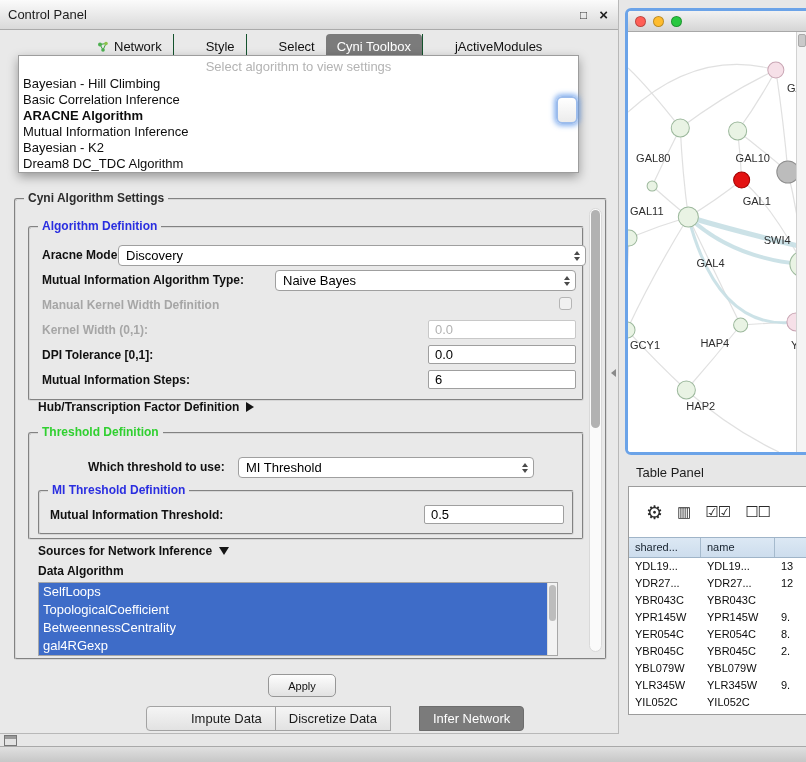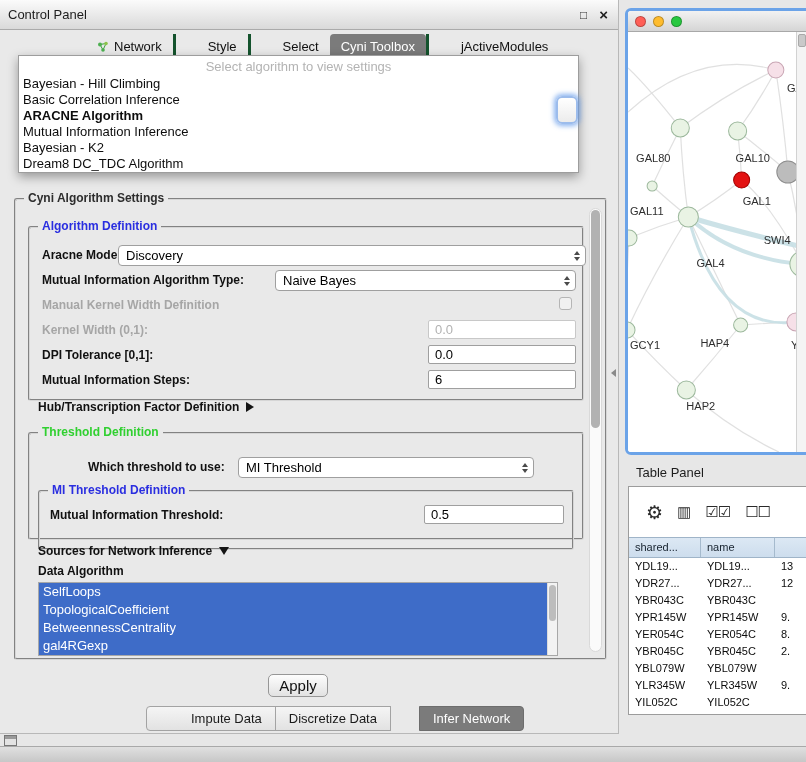--- a/index.html
+++ b/index.html
@@ -25,21 +25,21 @@
   }
   .cp-title { font-size:13px; color:#1c1c1c; padding-left:8px; flex:1; }
   .tb-float { font-size:12px; color:#333; margin-right:12px; cursor:default; }
   .tb-close { font-size:15px; font-weight:bold; color:#222; margin-right:10px; cursor:default; }
 
   .tabs-row { position:absolute; left:86px; top:34px; display:flex; align-items:center; }
   .tab {
     padding:5px 11px; font-size:13px; color:#111; display:flex; align-items:center; gap:5px;
     border-radius:4px; white-space:nowrap; cursor:default;
   }
-  .tab:not(:first-child):not(.selected){ border-left:3px solid #14532d; border-radius:0 4px 4px 0;padding-left:32px;}
+  .tab:not(:first-child):not(.selected){ border-left:1px solid #14532d; border-radius:0 4px 4px 0;padding-left:32px;}
   .tab.selected { background:var(--tab-selected-bg); color:#fff; }
   .net-ic { display:inline-flex; }
 
   
   #algo-popup {
     position:absolute; left:18px; top:55px; width:561px; height:118px;
     background:#fff; border:1px solid #9d9d9d;
     box-shadow:0 4px 10px rgba(0,0,0,.35);
     z-index:40; padding-top:1px;
   }
@@ -92,23 +92,23 @@
   #attr-list { position:absolute; left:22px; top:382px; width:520px; height:74px; background:#fff; border:1px solid #a8a8a8; overflow:hidden; }
   .attr-item { height:18px; line-height:18px; padding-left:4px; margin-right:10px; font-size:13px; color:#000; white-space:nowrap; }
   .attr-item.selected { background:var(--selection-blue); color:#fff; }
   #attr-scroll { position:absolute; right:0; top:0; width:10px; height:100%; background:#f3f3f3; border-left:1px solid #dcdcdc; }
   #attr-scroll .thumb { position:absolute; top:2px; left:1px; width:7px; height:36px; background:#bdbdbd; border-radius:4px; }
 
   #frame-scroll { position:absolute; right:3px; top:8px; width:13px; height:444px; background:#fafafa; border:1px solid #d9d9d9; border-radius:7px; }
   #frame-scroll .thumb { position:absolute; top:1px; left:1px; width:9px; height:218px; background:#b2b2b2; border-radius:5px; }
 
   #apply-btn {
-    position:absolute; left:268px; top:674px; width:60px; height:23px;
+    position:absolute; left:268px; top:674px; width:68px; height:23px;
     background:linear-gradient(#fdfdfd,#e2e2e2); border:1px solid #979797; border-radius:5px;
-    font-size:15px; color:#111; display:flex; align-items:center; justify-content:center; cursor:default;
+    font-size:11px; color:#111; display:flex; align-items:center; justify-content:center; cursor:default;
   }
 
   .bottom-tabs { position:absolute; left:146px; top:706px; display:flex; }
   .btab {
     padding:4px 13px; font-size:13px; color:#1a1a1a; border:1px solid #a3a3a3; margin-left:-1px;
     background:linear-gradient(#f5f5f5,#e2e2e2); white-space:nowrap; cursor:default;
   }
   .btab:first-child { border-radius:4px 0 0 4px; margin-left:0;padding-left:44px; }
   .btab:last-child  { border-radius:0 4px 4px 0;margin-left:28px; }
   .btab.selected { background:var(--tab-selected-bg); color:#fff; border-color:#6d6d6d; }
@@ -239,21 +239,21 @@
 
         <span class="flabel" style="left:58px; top:26px;">Which threshold to use:</span>
         <div class="combo" style="left:208px; top:23px; width:296px; height:21px;">
           <span class="c-text">MI Threshold</span>
           <span class="c-btn">
               <i class="arr-up"></i>
               <i class="arr-dn"></i>
             </span>
         </div>
 
-        <div id="grp-mi" class="groupbox" style="left:8px; top:56px; width:536px; height:60px;">
+        <div id="grp-mi" class="groupbox" style="left:8px; top:56px; width:536px; height:45px;">
           <span class="gb-title blue">MI Threshold Definition</span>
           <span class="flabel" style="left:10px; top:16px;">Mutual Information Threshold:</span>
           <input class="field" style="left: 384px; top: 13px; width: 140px; height: 19px;" value="0.5">
         </div>
       </div>
 
       <div class="disclosure" style="left:22px; top:344px;">
         <span>Sources for Network Inference</span>
         <i class="tri-down"></i>
       </div>

